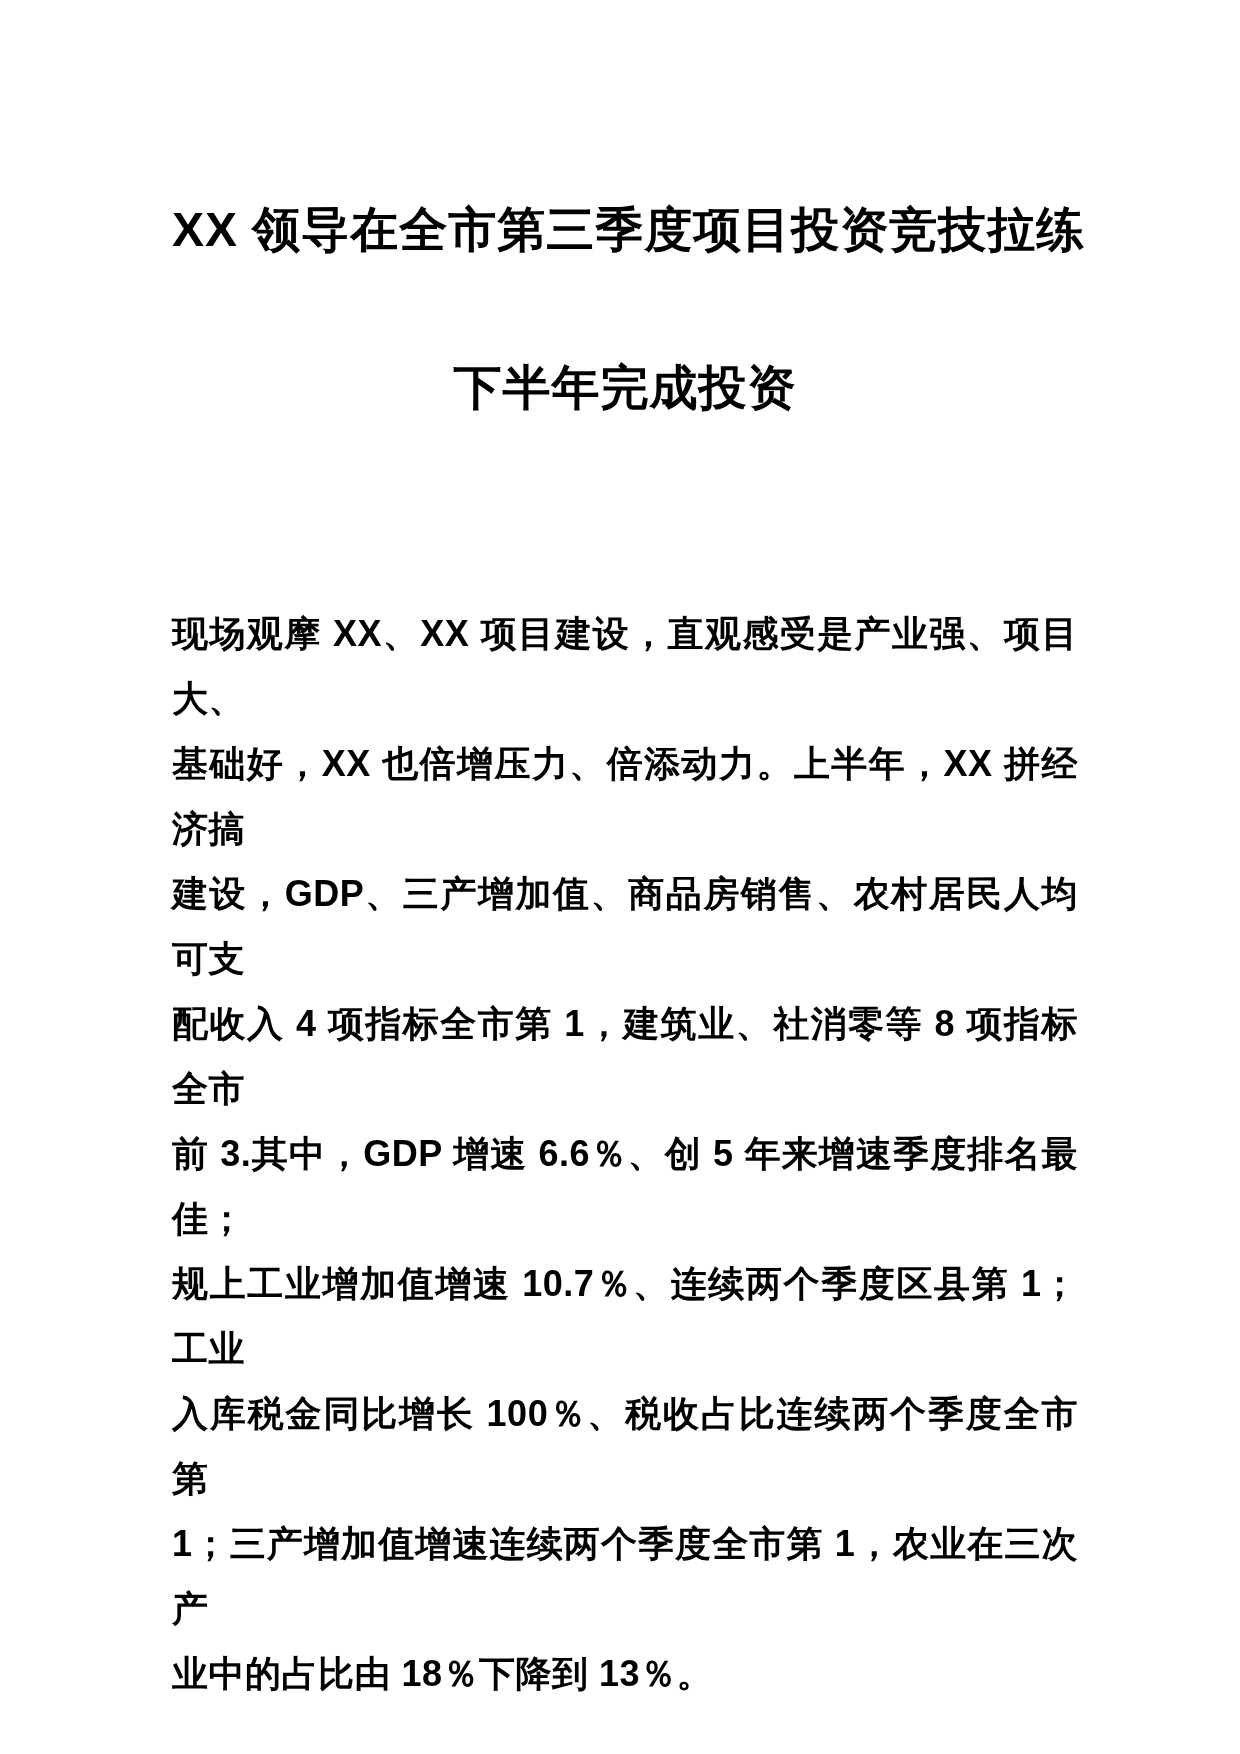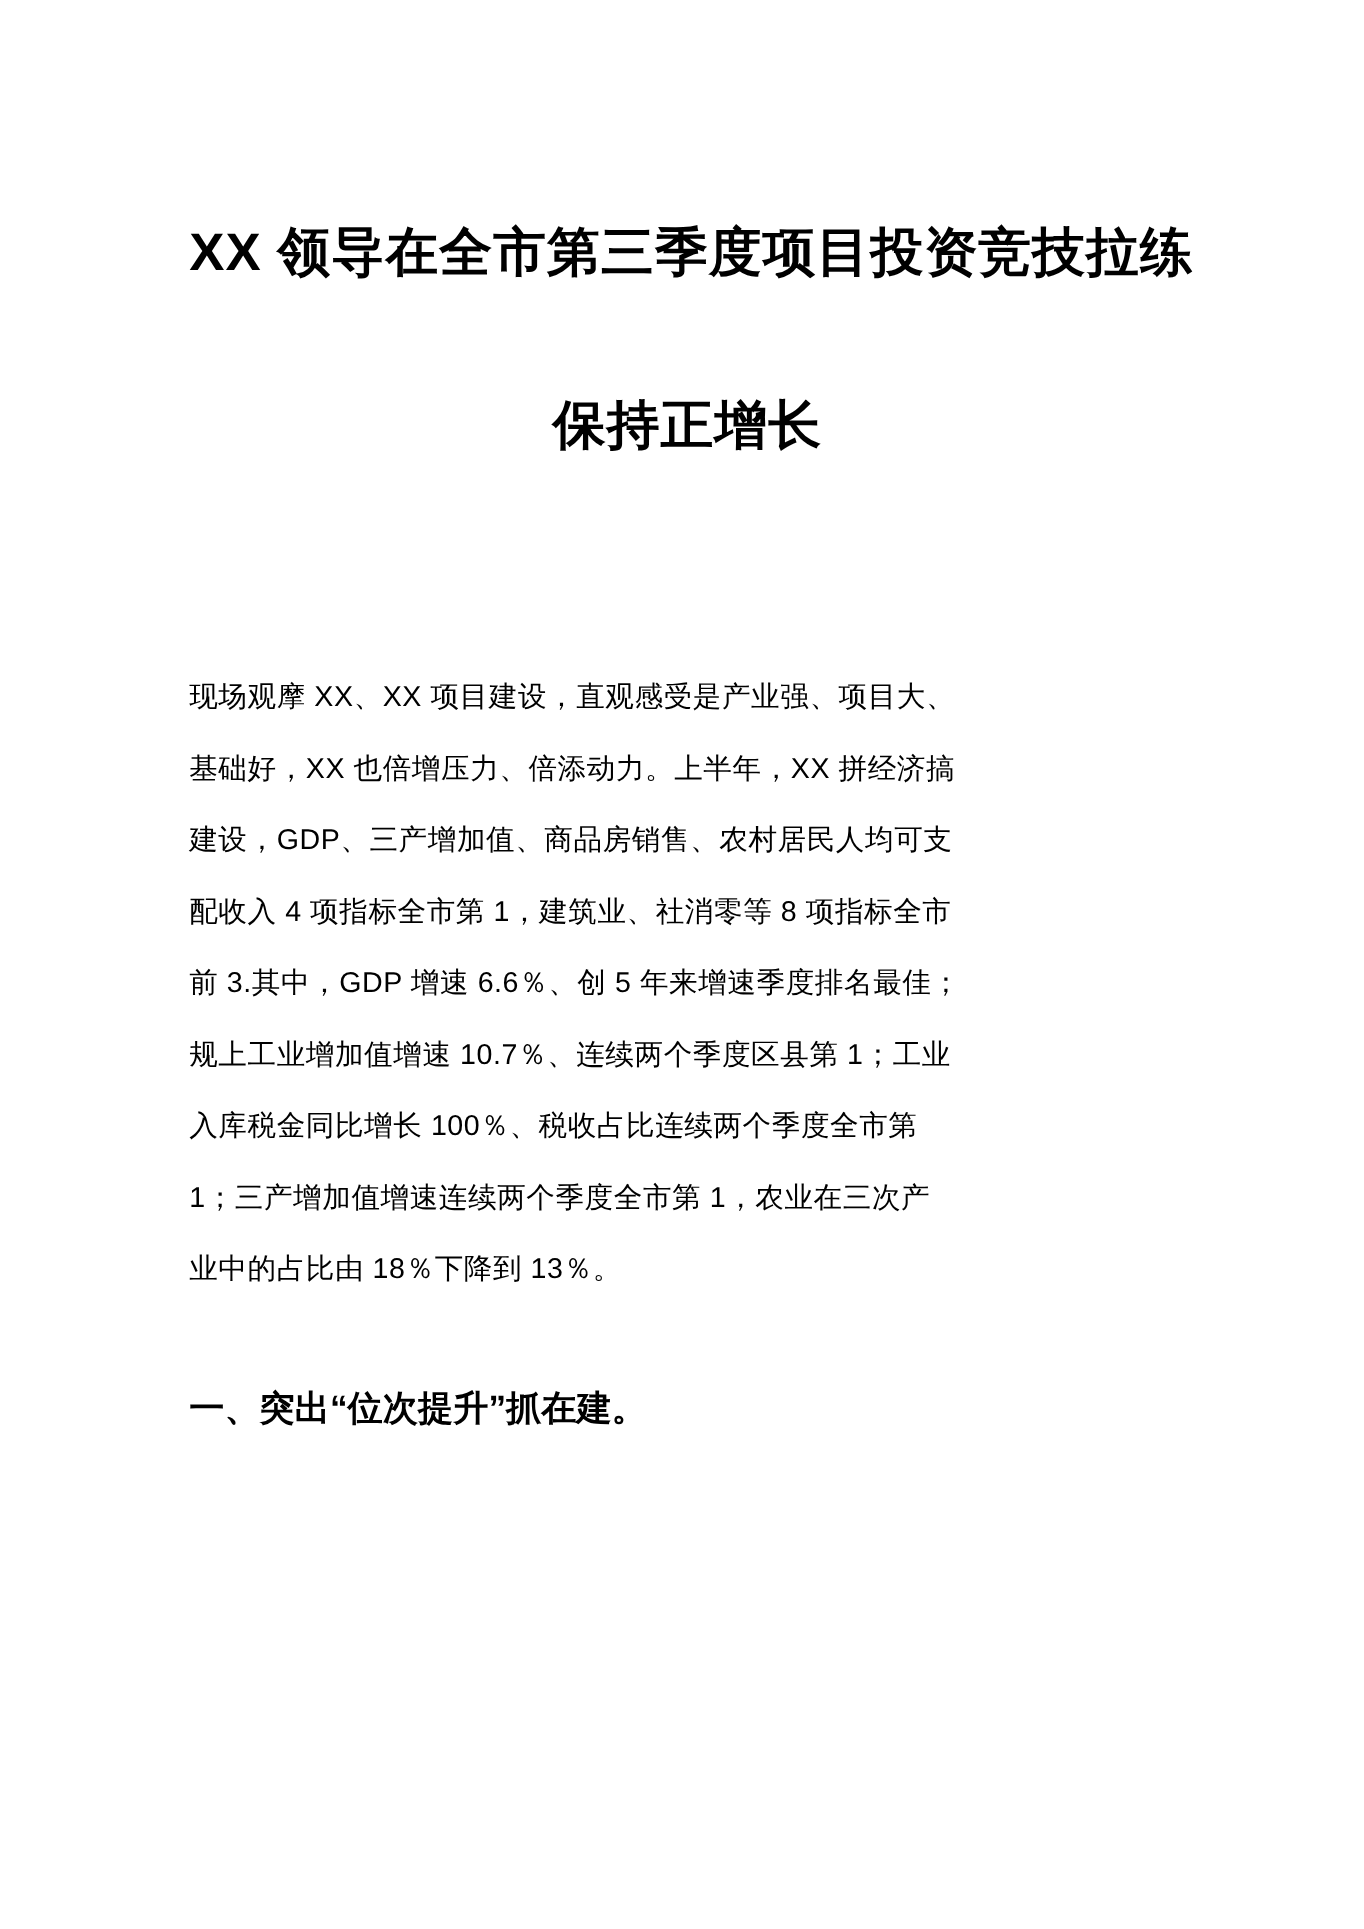--- a/index.html
+++ b/index.html
@@ -26,22 +26,22 @@
     line-height: 158px;
     text-align: center;
     letter-spacing: 1px;
   }
   .title-line {
     display: block;
     white-space: nowrap;
   }
   .body-para {
     margin: 0;
-    font-size: 26px;
-    font-weight: 400;
+    font-size: 36px;
+    font-weight: 700;
     line-height: 65px;
     white-space: pre-line;      
     text-align: justify;
     letter-spacing: 0.5px;
   }
   .para-intro {
     margin-top: 134px;
   }
   .section-heading {
     margin: 62px 0 0 0;
@@ -55,21 +55,21 @@
   }
 </style>
 </head>
 <body>
 
 <div class="page">
   <div class="content">
 
     <h1 class="doc-title">
       <span class="title-line">XX 领导在全市第三季度项目投资竞技拉练</span>
-      <span class="title-line">保持正增长</span>
+      <span class="title-line">下半年完成投资</span>
     </h1>
 
     <p class="body-para para-intro">现场观摩 XX、XX 项目建设，直观感受是产业强、项目大、
 基础好，XX 也倍增压力、倍添动力。上半年，XX 拼经济搞
 建设，GDP、三产增加值、商品房销售、农村居民人均可支
 配收入 4 项指标全市第 1，建筑业、社消零等 8 项指标全市
 前 3.其中，GDP 增速 6.6％、创 5 年来增速季度排名最佳；
 规上工业增加值增速 10.7％、连续两个季度区县第 1；工业
 入库税金同比增长 100％、税收占比连续两个季度全市第
 1；三产增加值增速连续两个季度全市第 1，农业在三次产

